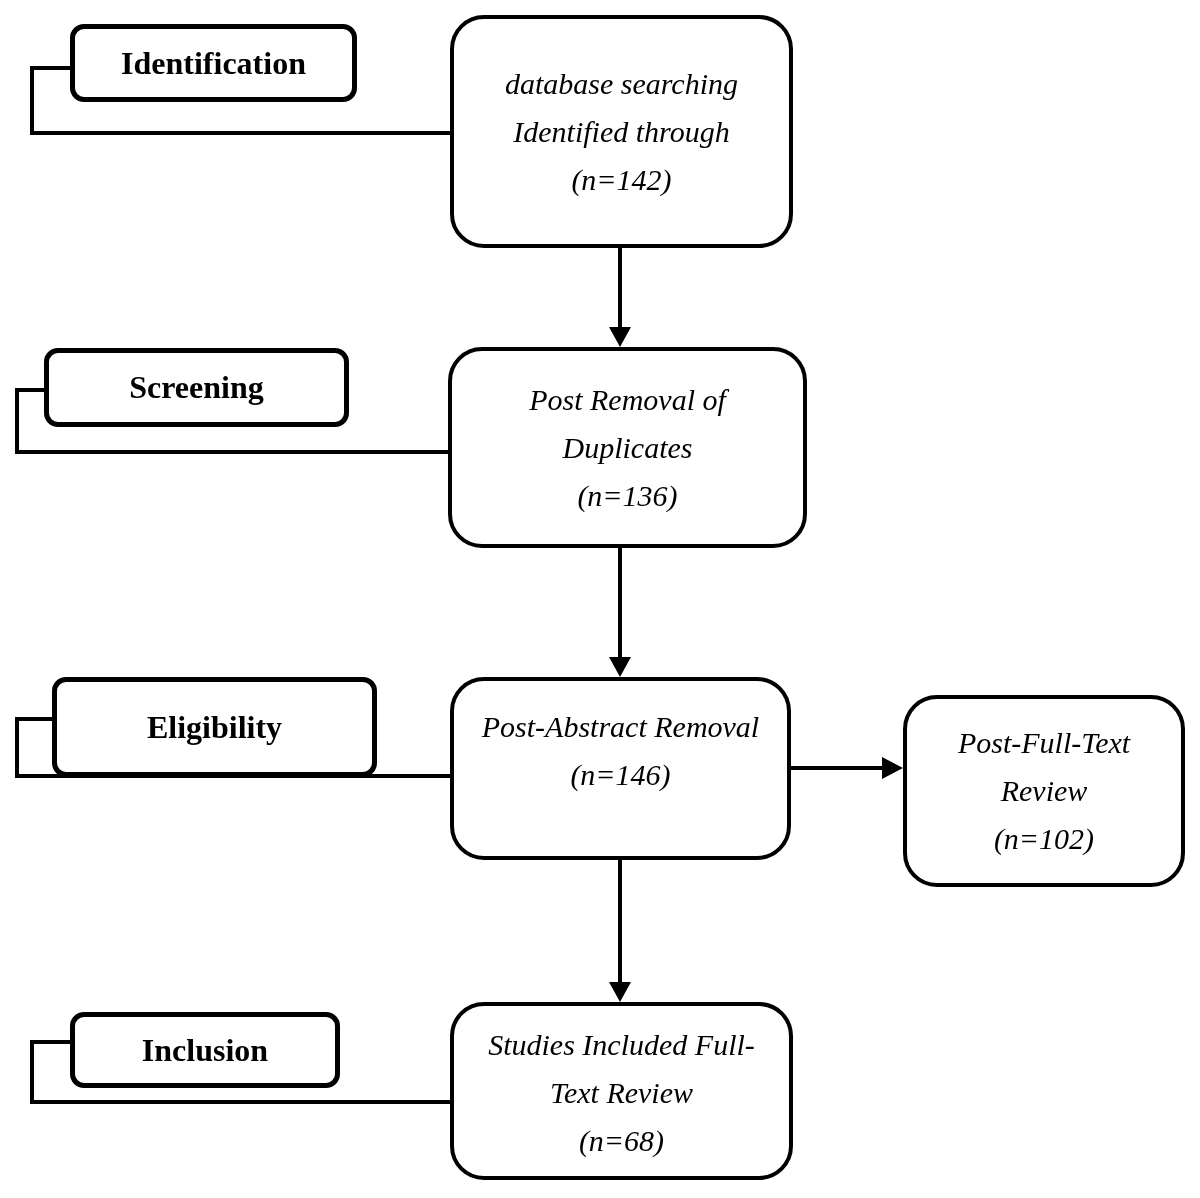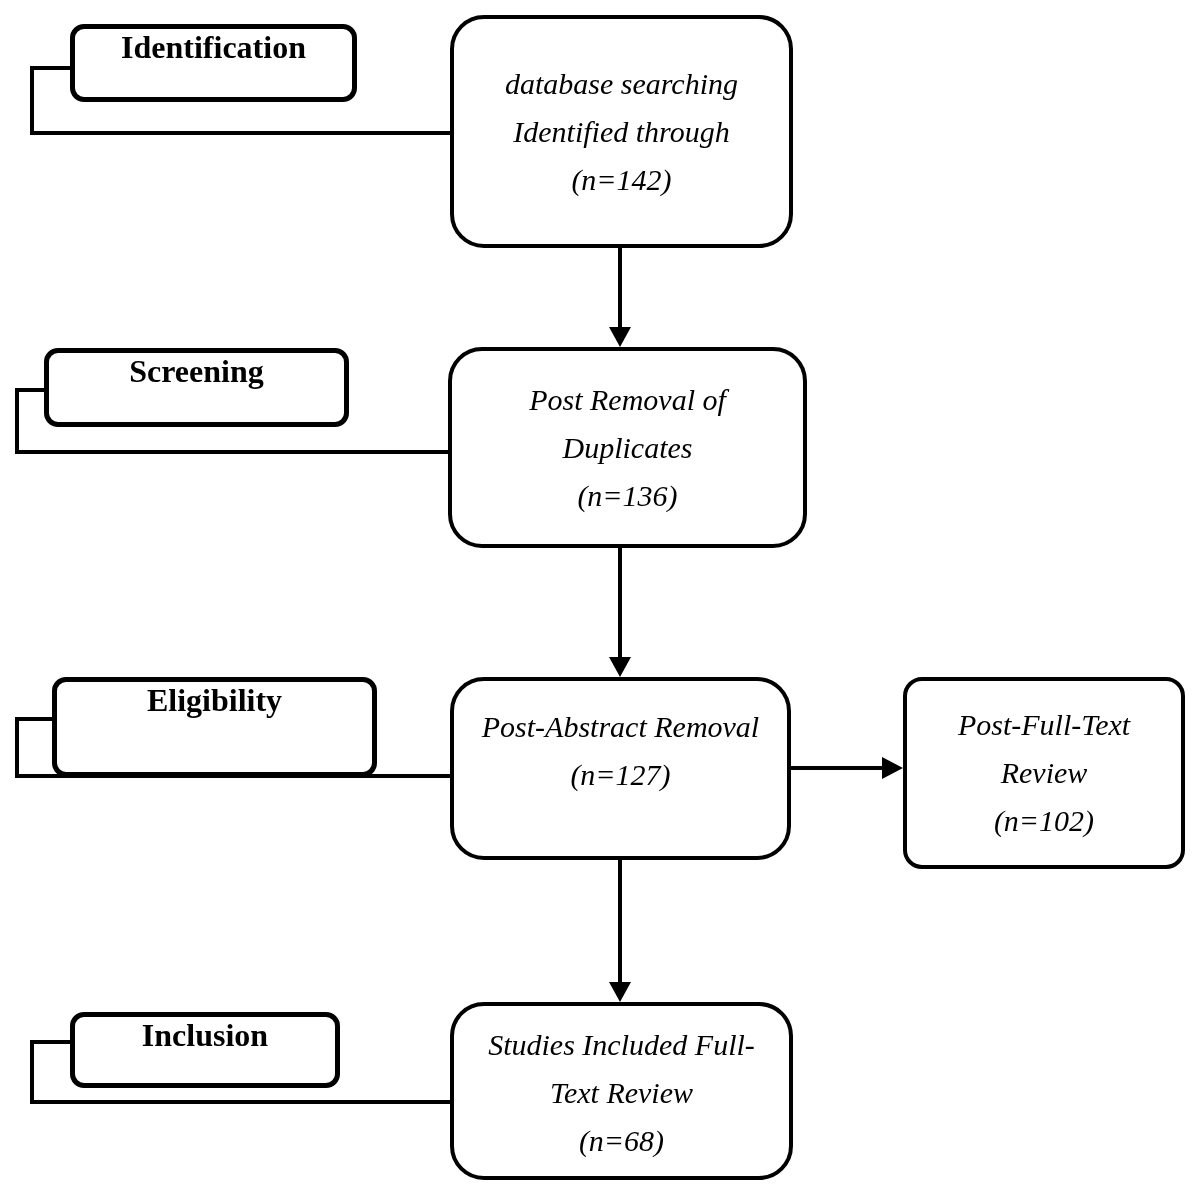--- a/index.html
+++ b/index.html
@@ -22,20 +22,21 @@
     width: 1200px;
     height: 1198px;
   }
   .stage-label {
     position: absolute;
     box-sizing: border-box;
     border: 5px solid #000000;
     border-radius: 14px;
     background: #ffffff;
     display: flex;
+    align-items: center;
     justify-content: center;
     font-weight: bold;
     font-size: 32px;
     color: #000000;
     z-index: 2;
   }
   .node {
     position: absolute;
     box-sizing: border-box;
     border: 4px solid #000000;
@@ -51,21 +52,21 @@
     color: #000000;
     z-index: 2;
   }
   .node.top-aligned {
     justify-content: flex-start;
     padding-top: 22px;
   }
   #node-identified   { left: 450px; top: 15px;   width: 343px; height: 233px; }
   #node-duplicates   { left: 448px; top: 347px;  width: 359px; height: 201px; }
   #node-abstract     { left: 450px; top: 677px;  width: 341px; height: 183px; }
-  #node-fulltext     { left: 903px; top: 677px;  width: 282px; height: 192px; border-radius: 19px; }
+  #node-fulltext     { left: 903px; top: 695px;  width: 282px; height: 192px; }
   #node-included     { left: 450px; top: 1002px; width: 343px; height: 178px; padding-top: 4px; }
   #stage-identification { left: 70px; top: 24px;   width: 287px; height: 78px; }
   #stage-screening      { left: 44px; top: 348px;  width: 305px; height: 79px; }
   #stage-eligibility    { left: 52px; top: 677px;  width: 325px; height: 100px; }
   #stage-inclusion      { left: 70px; top: 1012px; width: 270px; height: 76px; }
 </style>
 </head>
 <body>
 
 <div class="canvas">
@@ -118,21 +119,21 @@
   </div>
 
   <div class="node" id="node-duplicates">
     <div>Post Removal of</div>
     <div>Duplicates</div>
     <div>(n=136)</div>
   </div>
 
   <div class="node top-aligned" id="node-abstract">
     <div>Post-Abstract Removal</div>
-    <div>(n=127)</div>
+    <div>(n=146)</div>
   </div>
 
   <div class="node" id="node-fulltext">
     <div>Post-Full-Text</div>
     <div>Review</div>
     <div>(n=102)</div>
   </div>
 
   <div class="node" id="node-included">
     <div>Studies Included Full-</div>

